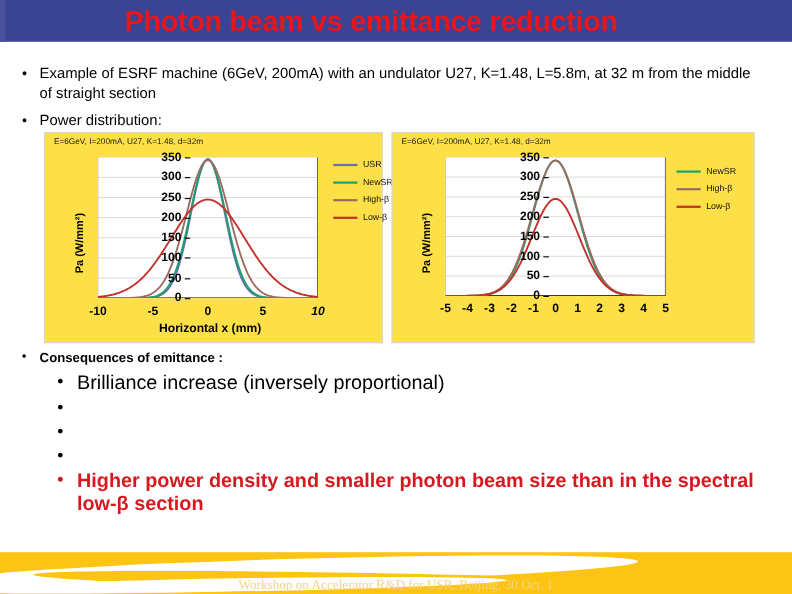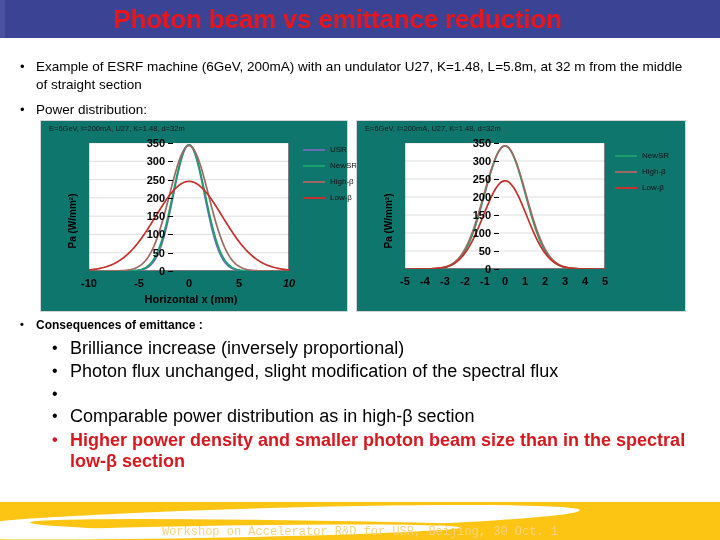--- a/index.html
+++ b/index.html
@@ -51,21 +51,21 @@
     width: 16px; flex: 0 0 16px;
     text-align: left;
     font-size: 13px;
   }
   #b1 { left: 20px; top: 58px; width: 670px; }
   #b2 { left: 20px; top: 101px; width: 400px; }
 
   
   .chart-box {
     position: absolute;
-    background: #0f766e;
+    background: #fde047;
     border: 1px solid #d5d5d5;
   }
   #chart1 { left: 40px; top: 120px; width: 308px; height: 192px; }
   #chart2 { left: 356px; top: 120px; width: 330px; height: 192px; }
 
   .chart-caption {
     position: absolute;
     left: 8px; top: 3px;
     font-size: 7.5px;
     color: #1a1a1a;
@@ -203,21 +203,21 @@
     width: 520px; height: 12px;
     background: #ffffff;
     border-radius: 50%;
     transform: rotate(-1deg);
   }
   .footer-text {
     position: absolute;
     left: 0; bottom: 1px;
     width: 720px;
     text-align: center;
-    font-family: Liberation Mono, monospace;
+    font-family: Liberation Serif, serif;
     font-size: 12px;
     color: #f4d483;
     white-space: nowrap;
   }
 </style>
 </head>
 <body>
 
 <div class="slide">
 
@@ -385,28 +385,26 @@
     <span>Consequences of emittance :</span>
   </div>
 
   <div class="sub-list">
       <div class="sub-item">
         <span class="dot">•</span>
         <span>Brilliance increase (inversely proportional)</span>
       </div>
       <div class="sub-item">
         <span class="dot">•</span>
-        <span>Photon flux unchanged, slight modification of the spectral flux</span>
       </div>
       <div class="sub-item">
         <span class="dot">•</span>
       </div>
       <div class="sub-item">
         <span class="dot">•</span>
-        <span>Comparable power distribution as in high-β section</span>
       </div>
       <div class="sub-item highlight">
         <span class="dot">•</span>
         <span>Higher power density and smaller photon beam size than in the spectral low-β section</span>
       </div>
     </div>
 
   <div class="footer-band">
     <div class="swoosh-a"></div>
     <div class="swoosh-b"></div>

